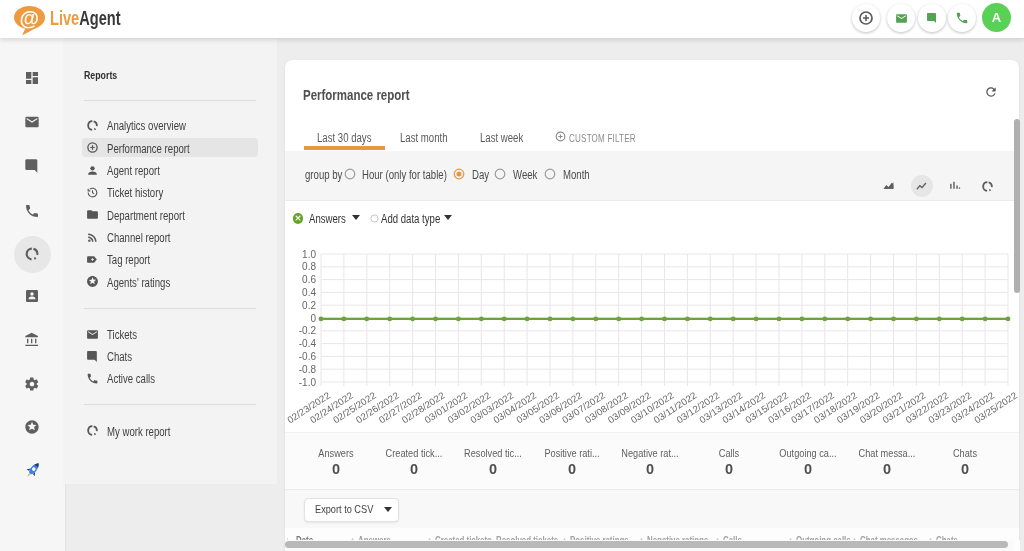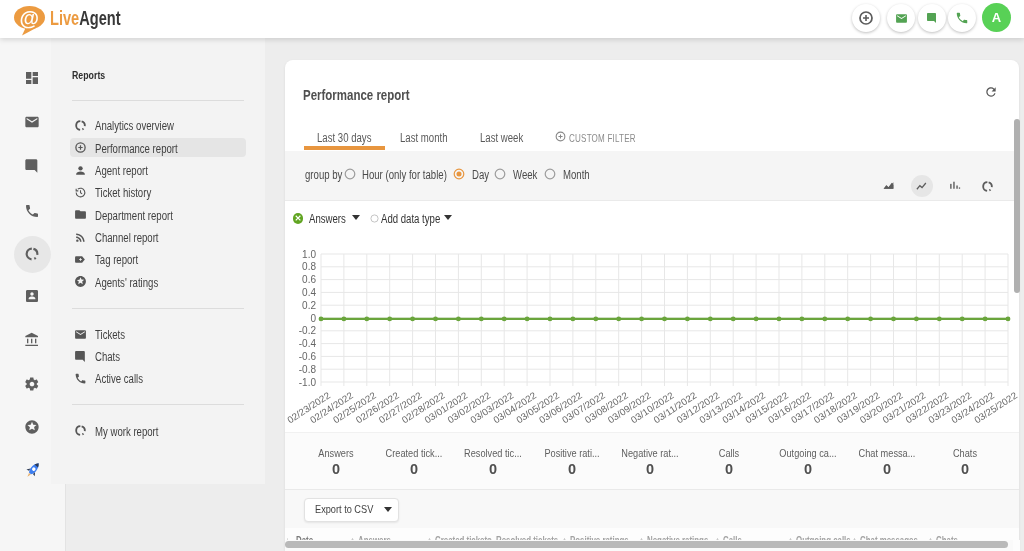--- a/index.html
+++ b/index.html
@@ -70,21 +70,21 @@
     <g transform="rotate(40 12 12)">
       <path d="M12 1.5c-2.6 2.6-3.6 6.2-3.6 9.3 0 2.6.9 5.2 2.1 6.7h3c1.2-1.5 2.1-4.1 2.1-6.7 0-3.1-1-6.7-3.6-9.3z" fill="#3d7ef0"></path>
       <path d="M12 1.5c-1.3 1.3-2.2 2.8-2.8 4.4h5.6C14.2 4.3 13.3 2.8 12 1.5z" fill="#2b3a55"></path>
       <circle cx="12" cy="10.5" r="2.1" fill="#fff"></circle>
       <path d="M8.4 12.5 5.5 16.5l3.4 -0.7zM15.6 12.5 18.5 16.5l-3.4 -0.7z" fill="#2b3a55"></path>
       <path d="M10.6 17.8h2.8l-1.4 4.7z" fill="#e8b06a"></path>
     </g>
   </svg>
 </div>
 
-<div class="abs" style="left:51px;top:38px;width:214px;height:446px;background:#f3f3f3">
+<div class="abs" style="left:63px;top:38px;width:214px;height:446px;background:#f3f3f3">
   <div class="sx" style="left:21px;top:31px;font-size:11px;font-weight:bold;color:#2f2f2f">Reports</div>
   <div class="abs" style="left:21px;top:62px;width:172px;border-top:1px solid #dcdcdc"></div>
   <svg style="position:absolute;left:23px;top:80.5px" width="13" height="13" viewBox="0 0 24 24" fill="none" stroke="#565656">
       <circle cx="12" cy="12" r="8" stroke-width="3.4" stroke-dasharray="5 2.5 29 2.5 11.27" stroke-dashoffset="13" transform="rotate(95 12 12)"></circle>
     </svg>
     <div class="sx" style="left:44px;top:81.0px;font-size:12px;color:#3f3f3f">Analytics overview</div>
     <div style="position:absolute;left:19px;top:100.0px;width:176px;height:19px;background:#e5e5e5;border-radius:4px"></div>
     <svg style="position:absolute;left:23px;top:103.0px" width="13" height="13" viewBox="0 0 24 24" fill="none" stroke="#565656">
       <circle cx="12" cy="12" r="8.5" stroke-width="2.4"></circle>
       <path d="M12 8v8M8 12h8" stroke-width="2.2"></path>

